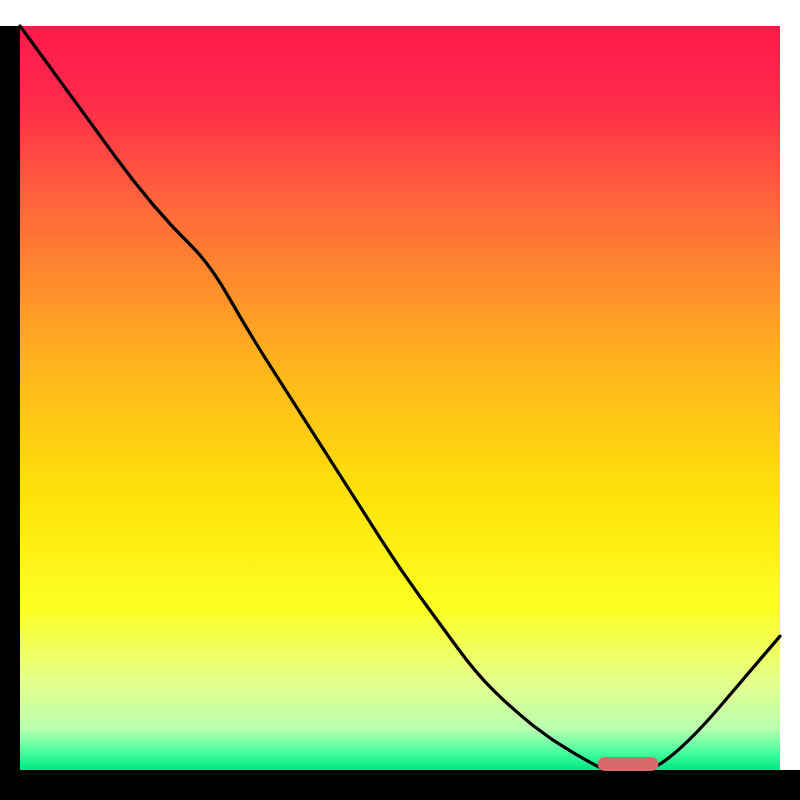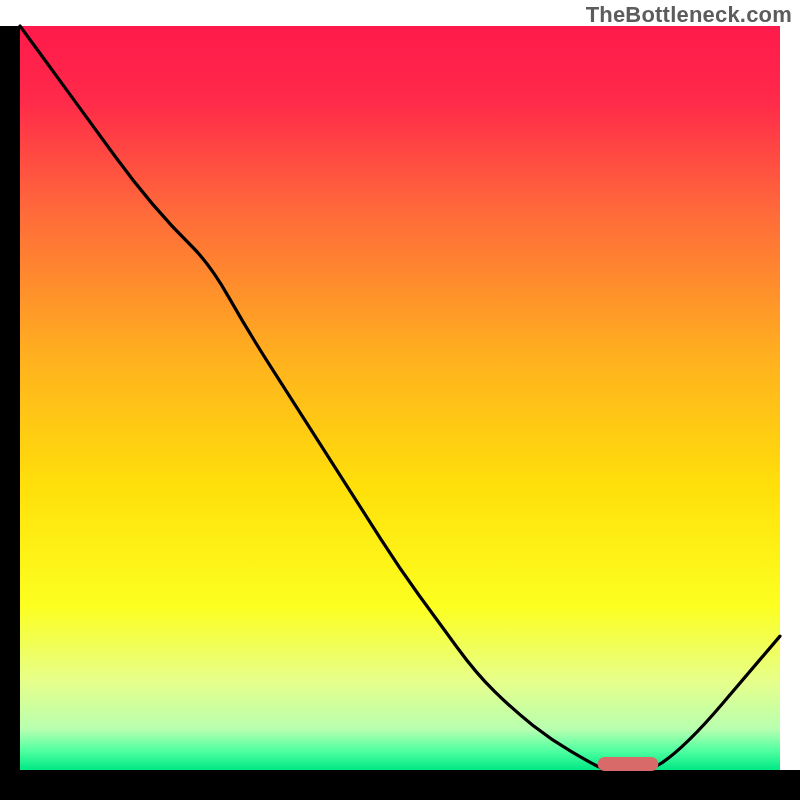--- a/index.html
+++ b/index.html
@@ -33,21 +33,20 @@
     width: 800px;
     height: 800px;
     display: block;
   }
 </style>
 </head>
 <body>
 
 <div class="container">
 
-  <div class="watermark">TheBottleneck.com</div>
 
   <svg class="plot" viewBox="0 0 800 800" preserveAspectRatio="none">
     <defs>
       <linearGradient id="bg-grad" x1="0" y1="0" x2="0" y2="1">
 
       <stop offset="0.00%" stop-color="#ff1a4b"></stop>
           <stop offset="10.00%" stop-color="#ff2a4a"></stop>
           <stop offset="25.00%" stop-color="#ff6a3a"></stop>
           <stop offset="45.00%" stop-color="#ffb21e"></stop>
           <stop offset="62.00%" stop-color="#ffe00a"></stop>

